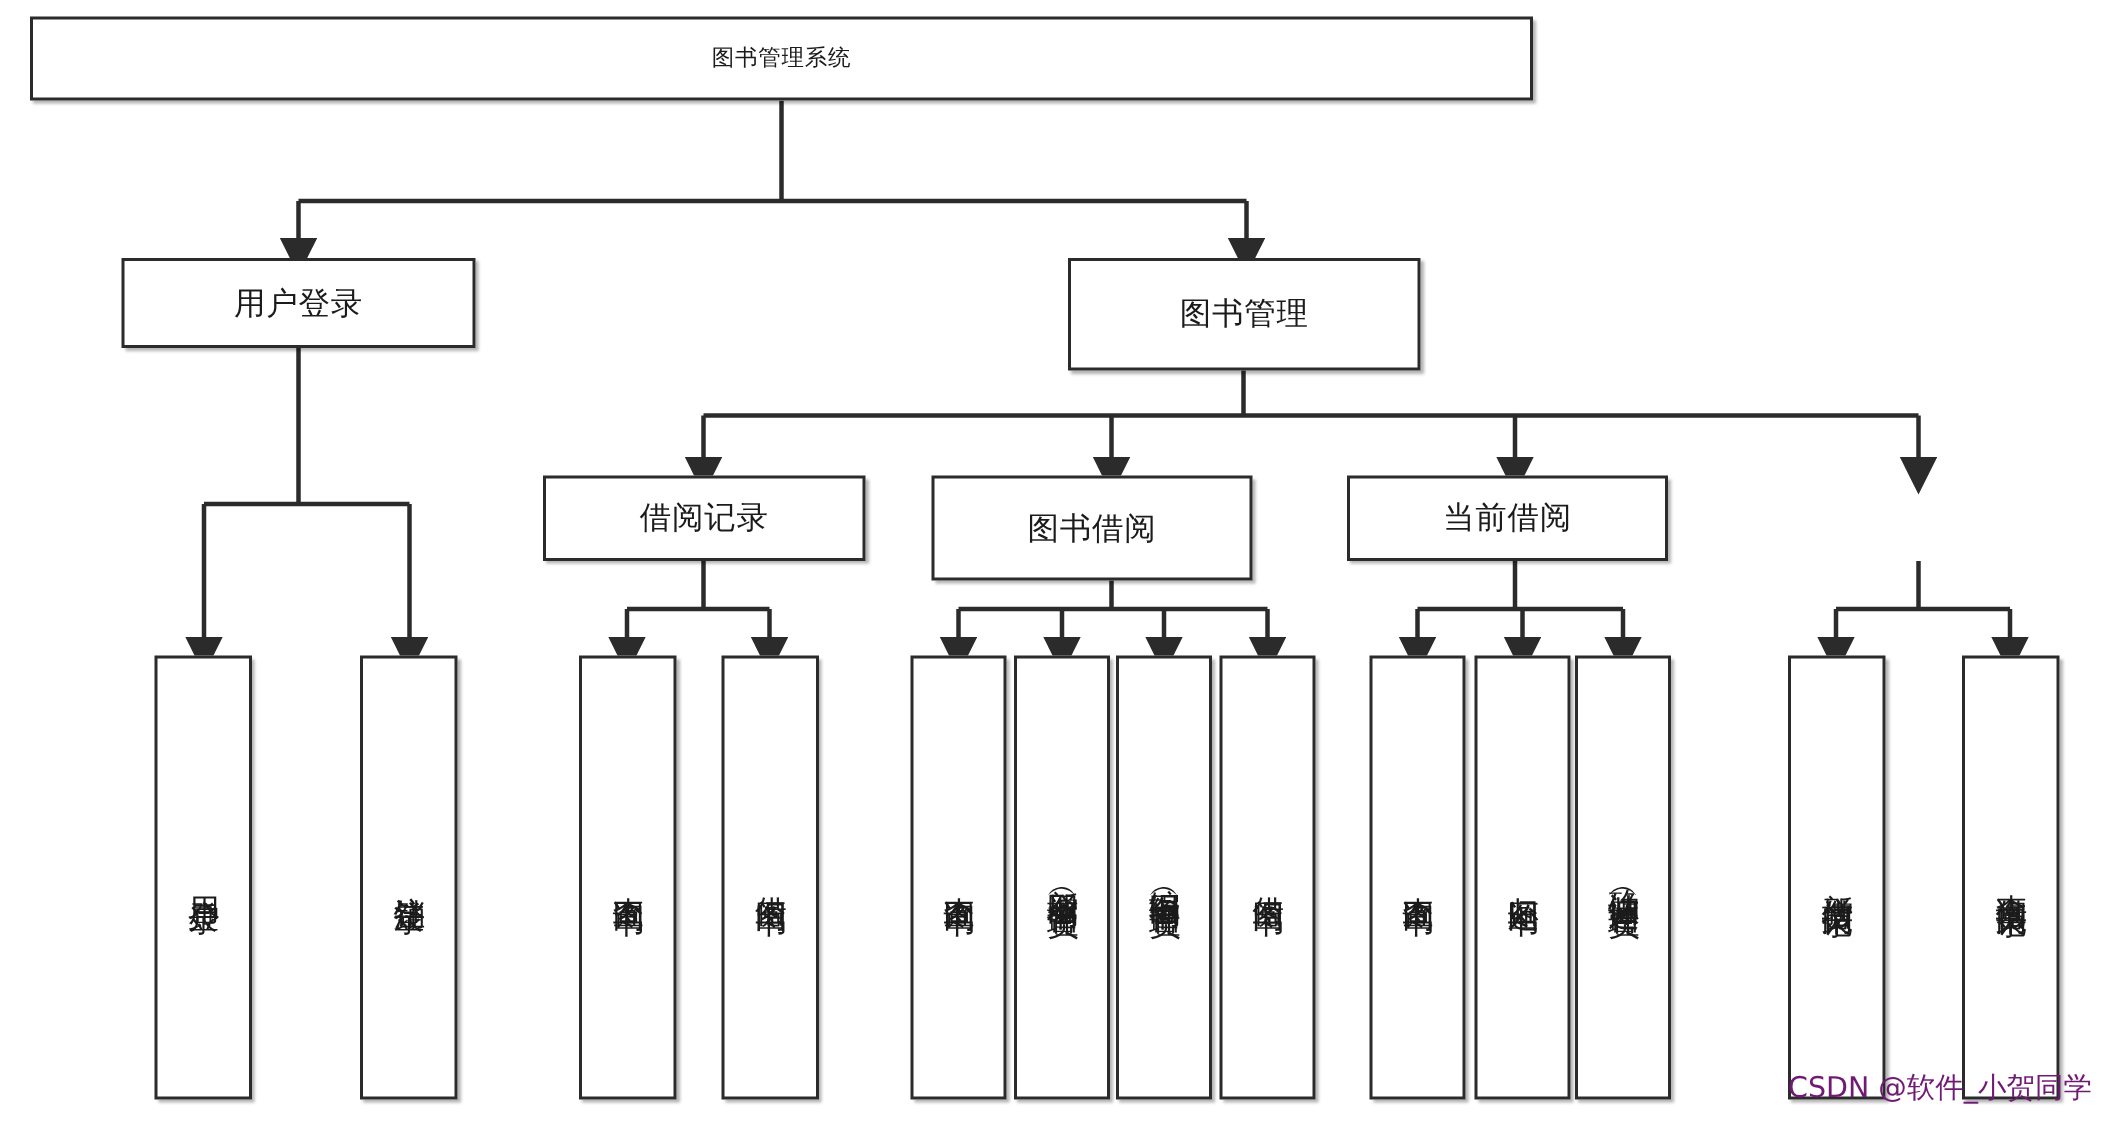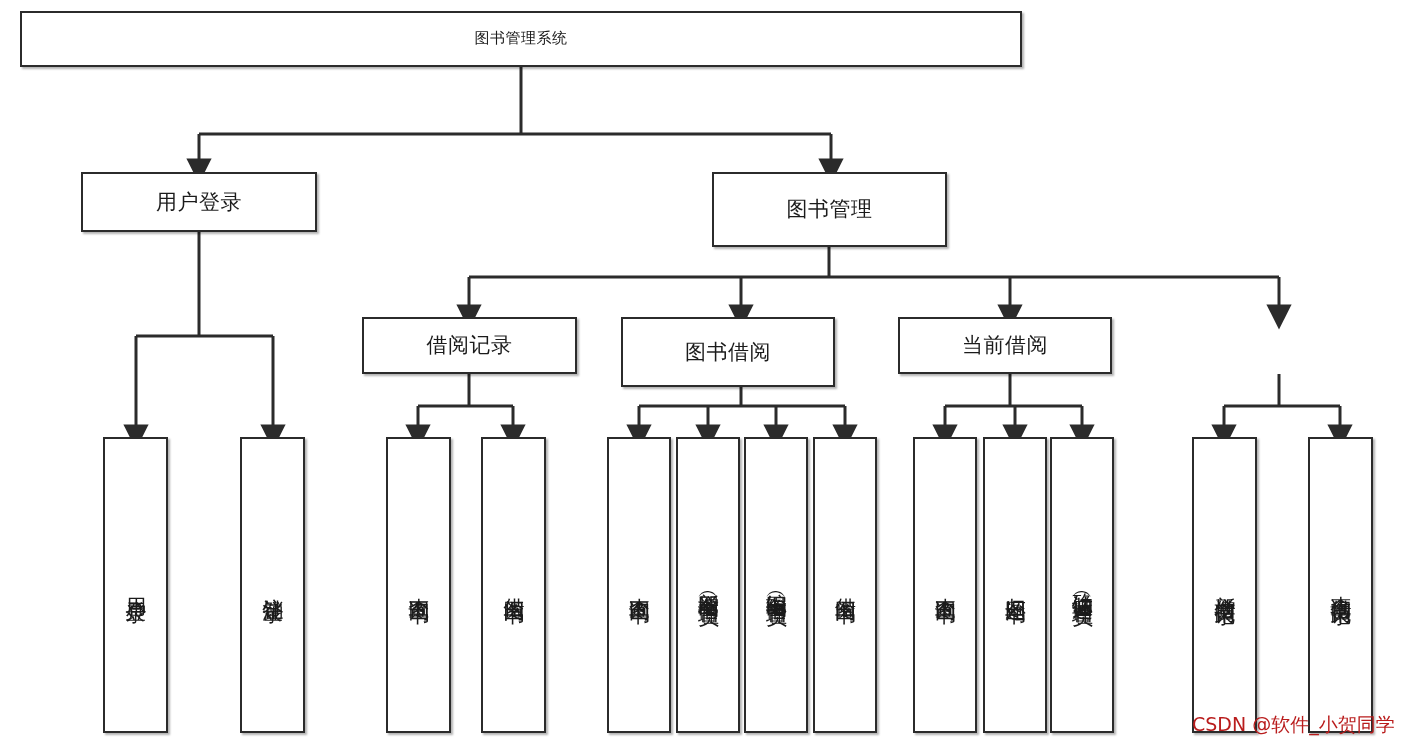--- a/index.html
+++ b/index.html
@@ -65,21 +65,21 @@
     letter-spacing: 2px;
     line-height: 1;
     text-align: center;
     max-height: 100%;
   }
   .watermark {
     position: absolute;
     left: 1192px;
     top: 712px;
     font-size: 19px;
-    color: #b91c1c;
+    color: #701a75;
     white-space: nowrap;
     z-index: 3;
     font-family: "DejaVu Sans", "Liberation Sans", sans-serif;
   }
 </style>
 </head>
 <body>
 
 <div id="canvas">
 

